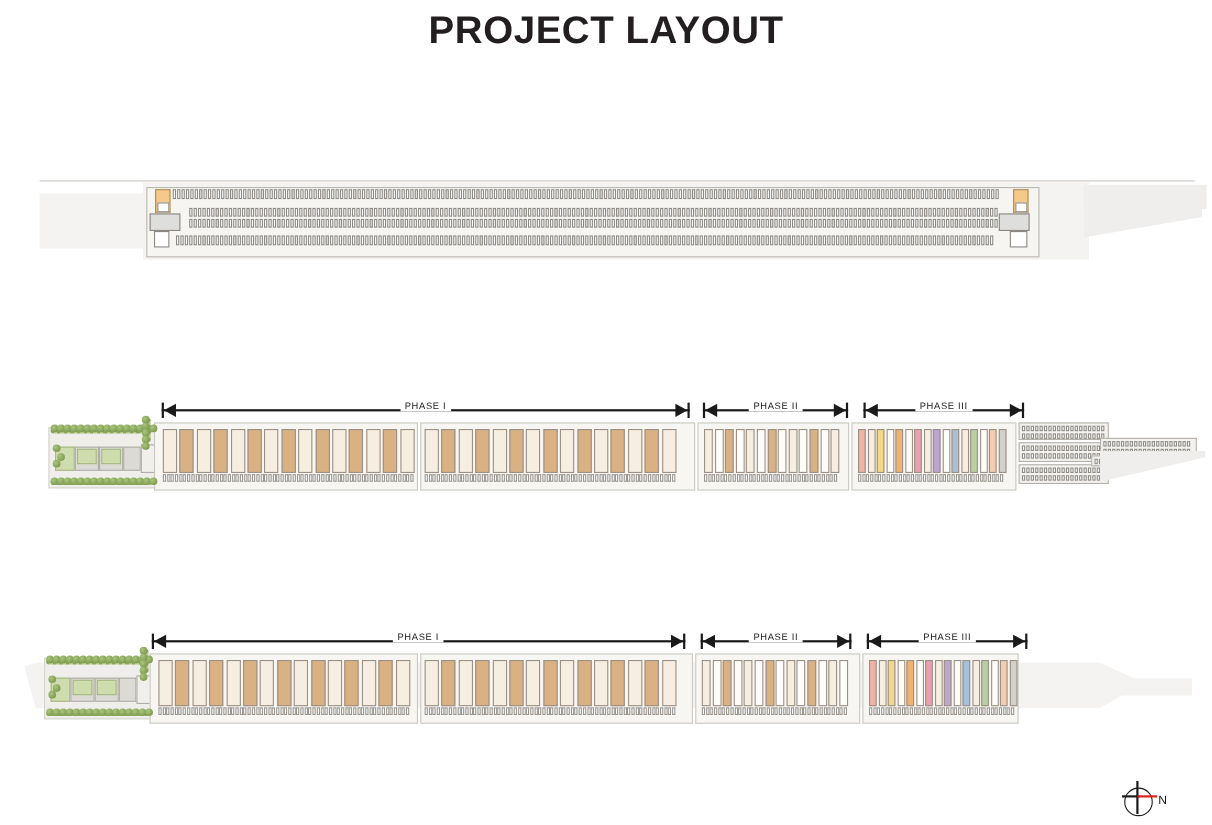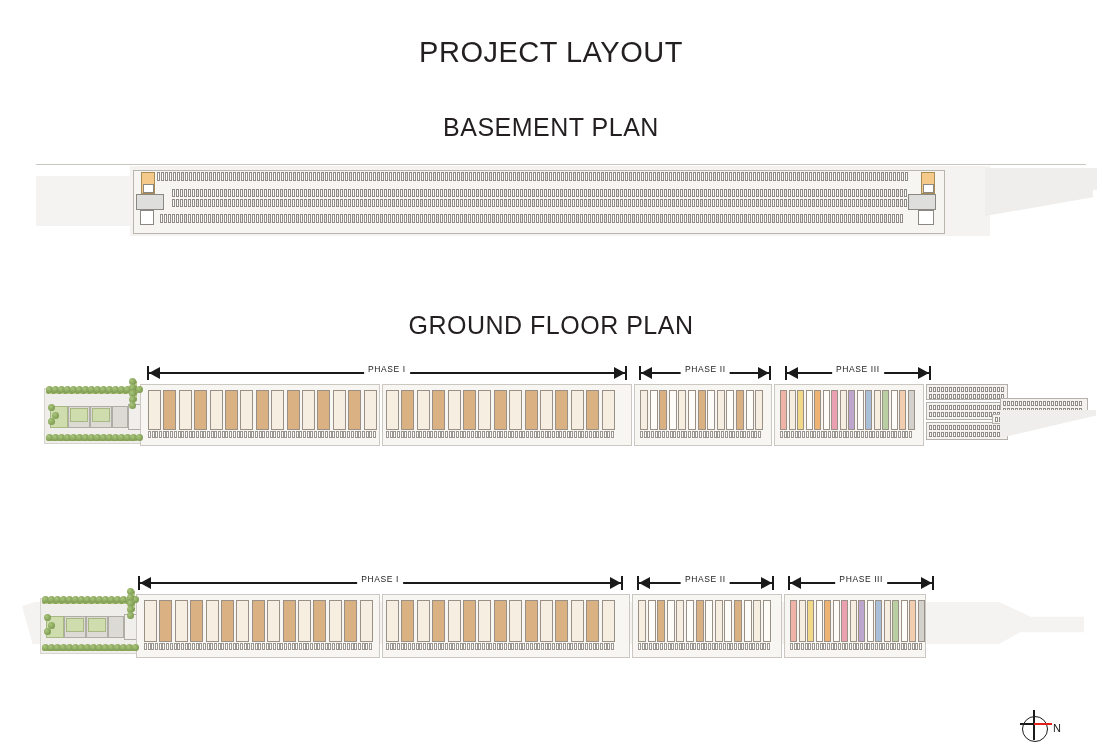--- a/index.html
+++ b/index.html
@@ -10,21 +10,21 @@
     color:#231f20;
   }
   .sheet{position:absolute;inset:0;}
 
   
   .title{
     position:absolute;left:0;width:1102px;text-align:center;
     font-weight:400;letter-spacing:.5px;color:#231f20;
     white-space:nowrap;
   }
-  #main-title{top:36px;font-size:29px;}
+  #main-title{top:8px;font-size:35px;font-weight:bold;}
   #basement-title{top:113px;font-size:25px;}
   #ground-title{top:311px;font-size:25px;}
   #typical-title{top:523px;font-size:25px;}
   .title sup{font-size:.58em;vertical-align:super;letter-spacing:0;}
 
   
   .plan{position:absolute;}
 
   
   .site{position:absolute;background:#f2f1ef;}
@@ -106,23 +106,21 @@
   .c-red{position:absolute;left:12px;top:11.0px;width:18px;height:2.2px;background:#e0201b;}
   .n-label{position:absolute;left:31px;top:10px;font-size:11px;color:#1a1a1a;}
 </style>
 </head>
 <body>
 
 <div class="sheet">
 
   <div class="title" id="main-title">PROJECT LAYOUT</div>
 
-  <div class="title" id="basement-title">BASEMENT PLAN</div>
-
-  <div class="title" id="ground-title">GROUND FLOOR PLAN</div>
+
 
 
   <div class="plan" id="basement-plan">
 
     <div class="site lite" style="left:36px;top:18px;width:100px;height:50px;"></div>
     <div class="site lite" style="left:130px;top:8px;width:860px;height:70px;"></div>
     <div class="site lite2" style="left:985px;top:10px;width:112px;height:22px;"></div>
     <div class="site lite2" style="left:985px;top:32px;width:108px;height:26px;
                 clip-path:polygon(0 0,100% 0,100% 28%,0 100%);"></div>
     <div class="hairline" style="left:36px;top:6px;width:1050px;"></div>

